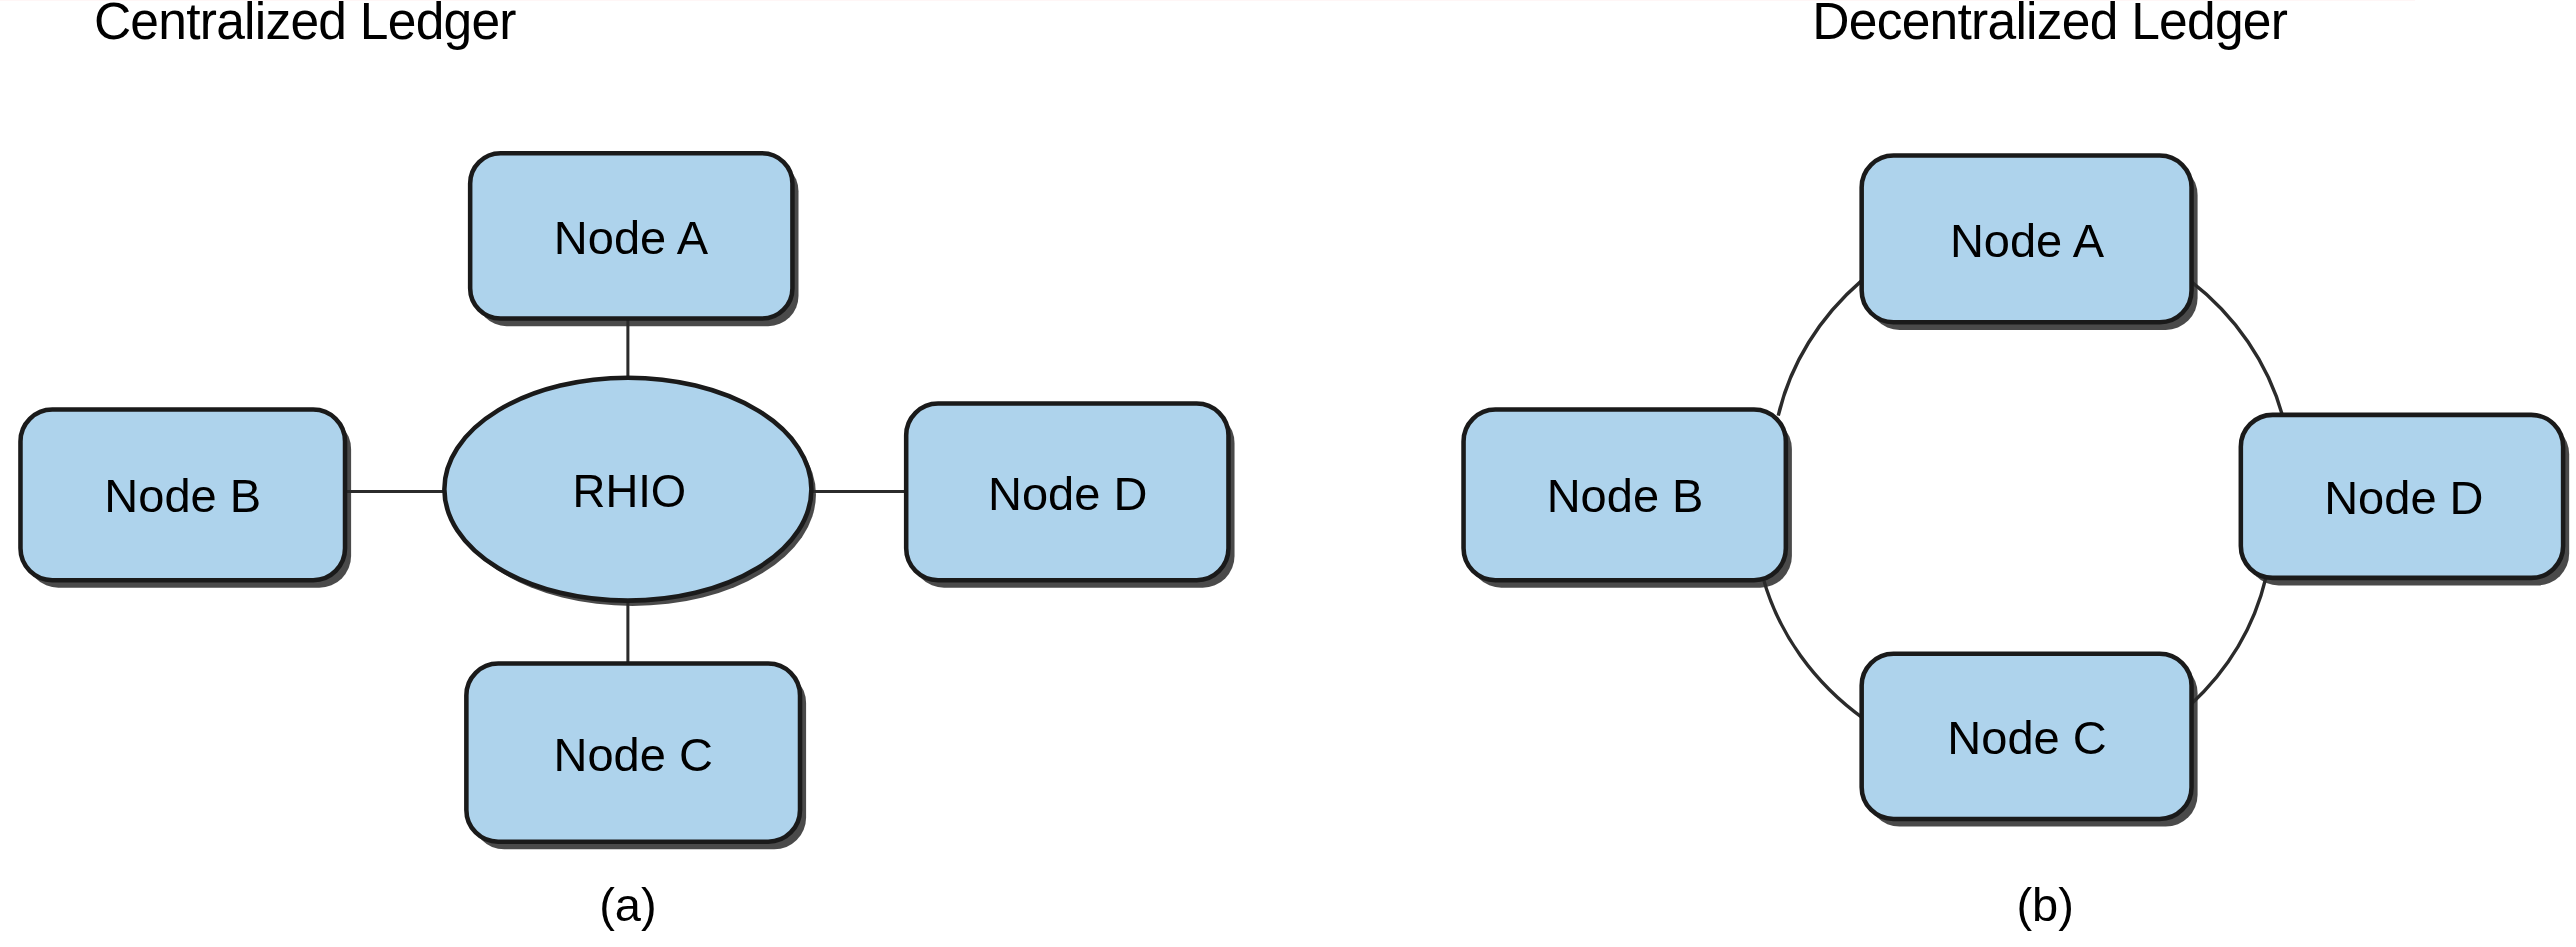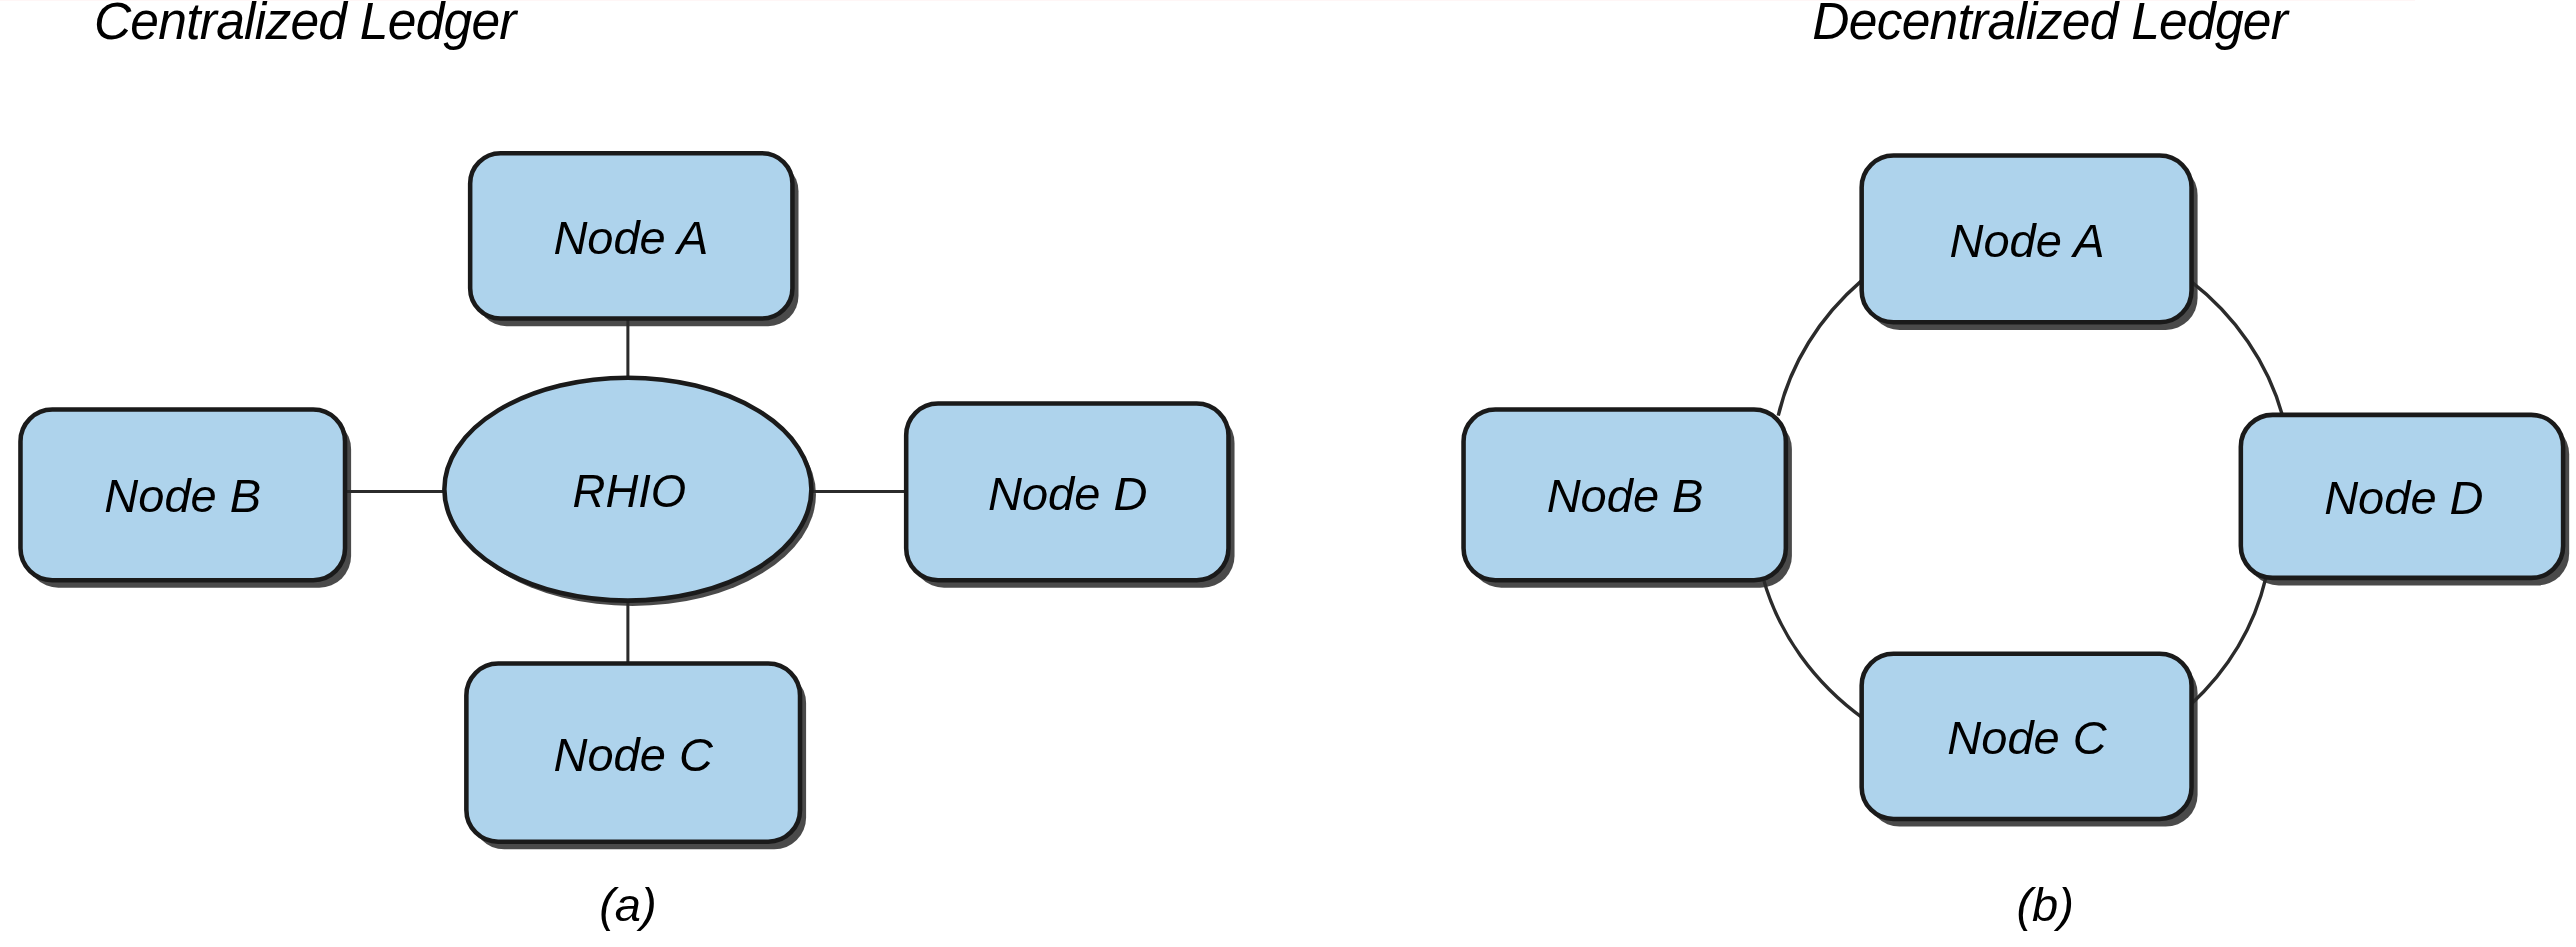--- a/index.html
+++ b/index.html
@@ -12,21 +12,20 @@
     width: 2576px;
     height: 948px;
     overflow: hidden;
     font-family: "Liberation Sans", "DejaVu Sans", sans-serif;
   }
   #figure-root {
     position: relative;
     width: 2415px;
     height: 948px;
     background: #ef4444;
-    font-style: italic;
   }
   svg.diagram {
     display: block;
     width: 2576px;
     height: 948px;
   }
   .panel-title {
     font-family: "Liberation Sans", "DejaVu Sans", sans-serif;
     font-size: 68px;
     font-weight: 400;

